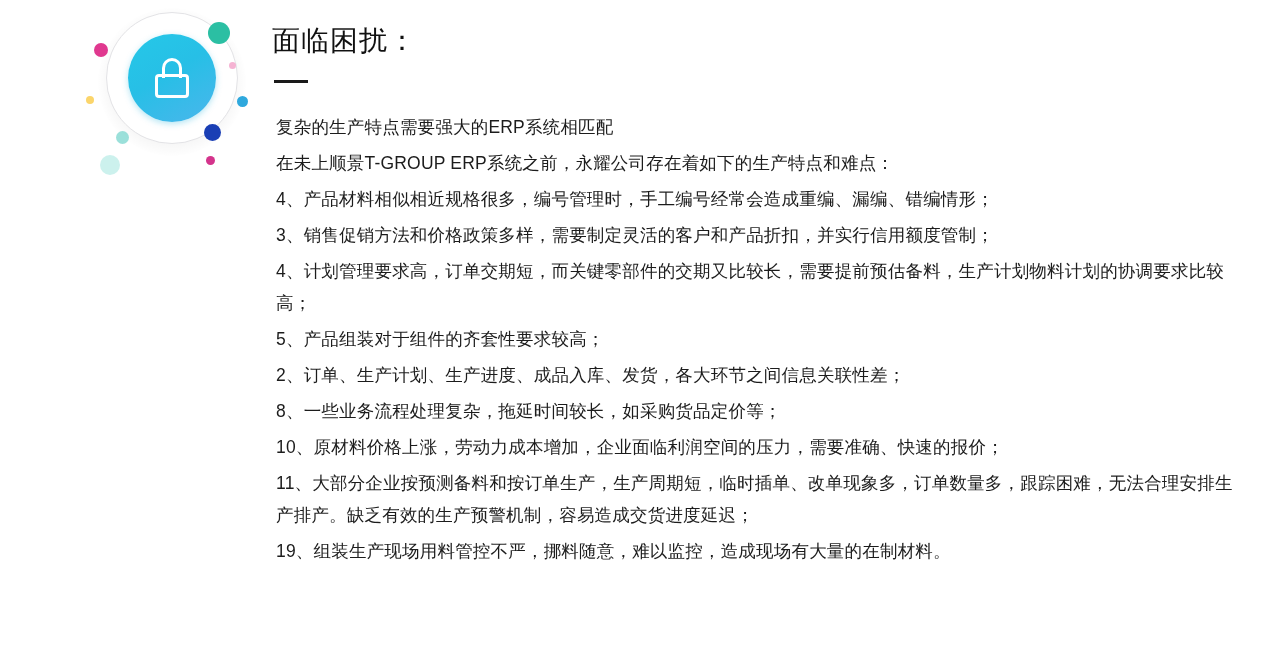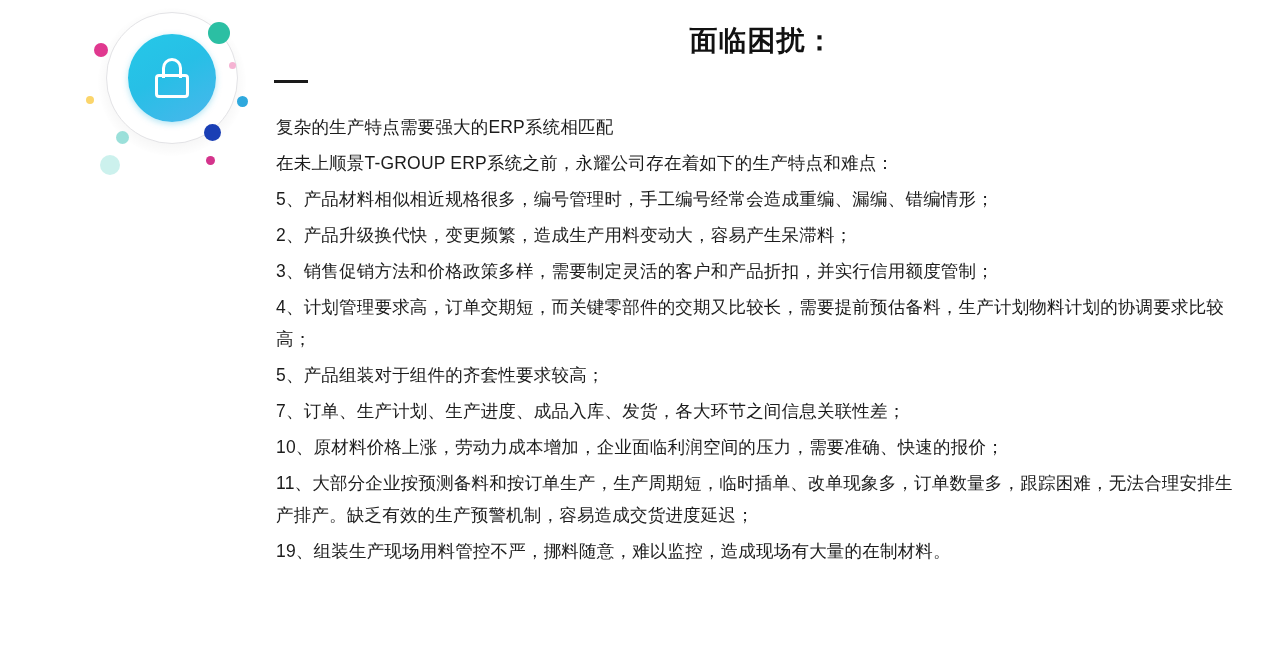--- a/index.html
+++ b/index.html
@@ -103,24 +103,23 @@
   
   .content {
     position: absolute;
     left: 272px;
     top: 0;
     width: 980px;
   }
   .title {
     margin: 22px 0 0 0;
     font-size: 28px;
-    font-weight: bold;
+    font-weight: normal;
     letter-spacing: 1px;
     color: #111111;
-    text-align: center;
   }
   .rule {
     width: 34px;
     height: 3px;
     background: #1a1a1a;
     margin: 20px 0 0 2px;
   }
   .body-text {
     margin-top: 28px;
     width: 978px;
@@ -159,25 +158,25 @@
     <div class="dot d9"></div>
   </div>
 
   <div class="content">
     <h1 class="title">面临困扰：</h1>
     <div class="rule"></div>
 
     <div class="body-text">
       <p>复杂的生产特点需要强大的ERP系统相匹配</p>
       <p>在未上顺景T-GROUP ERP系统之前，永耀公司存在着如下的生产特点和难点：</p>
-      <p>5、产品材料相似相近规格很多，编号管理时，手工编号经常会造成重编、漏编、错编情形；</p>
-      <p>2、产品升级换代快，变更频繁，造成生产用料变动大，容易产生呆滞料；</p>
+      <p>4、产品材料相似相近规格很多，编号管理时，手工编号经常会造成重编、漏编、错编情形；</p>
       <p>3、销售促销方法和价格政策多样，需要制定灵活的客户和产品折扣，并实行信用额度管制；</p>
       <p>4、计划管理要求高，订单交期短，而关键零部件的交期又比较长，需要提前预估备料，生产计划物料计划的协调要求比较高；</p>
       <p>5、产品组装对于组件的齐套性要求较高；</p>
-      <p>7、订单、生产计划、生产进度、成品入库、发货，各大环节之间信息关联性差；</p>
+      <p>2、订单、生产计划、生产进度、成品入库、发货，各大环节之间信息关联性差；</p>
+      <p>8、一些业务流程处理复杂，拖延时间较长，如采购货品定价等；</p>
       <p>10、原材料价格上涨，劳动力成本增加，企业面临利润空间的压力，需要准确、快速的报价；</p>
       <p>11、大部分企业按预测备料和按订单生产，生产周期短，临时插单、改单现象多，订单数量多，跟踪困难，无法合理安排生产排产。缺乏有效的生产预警机制，容易造成交货进度延迟；</p>
       <p>19、组装生产现场用料管控不严，挪料随意，难以监控，造成现场有大量的在制材料。</p>
     </div>
   </div>
 
 </div>
 
 </body></html>

